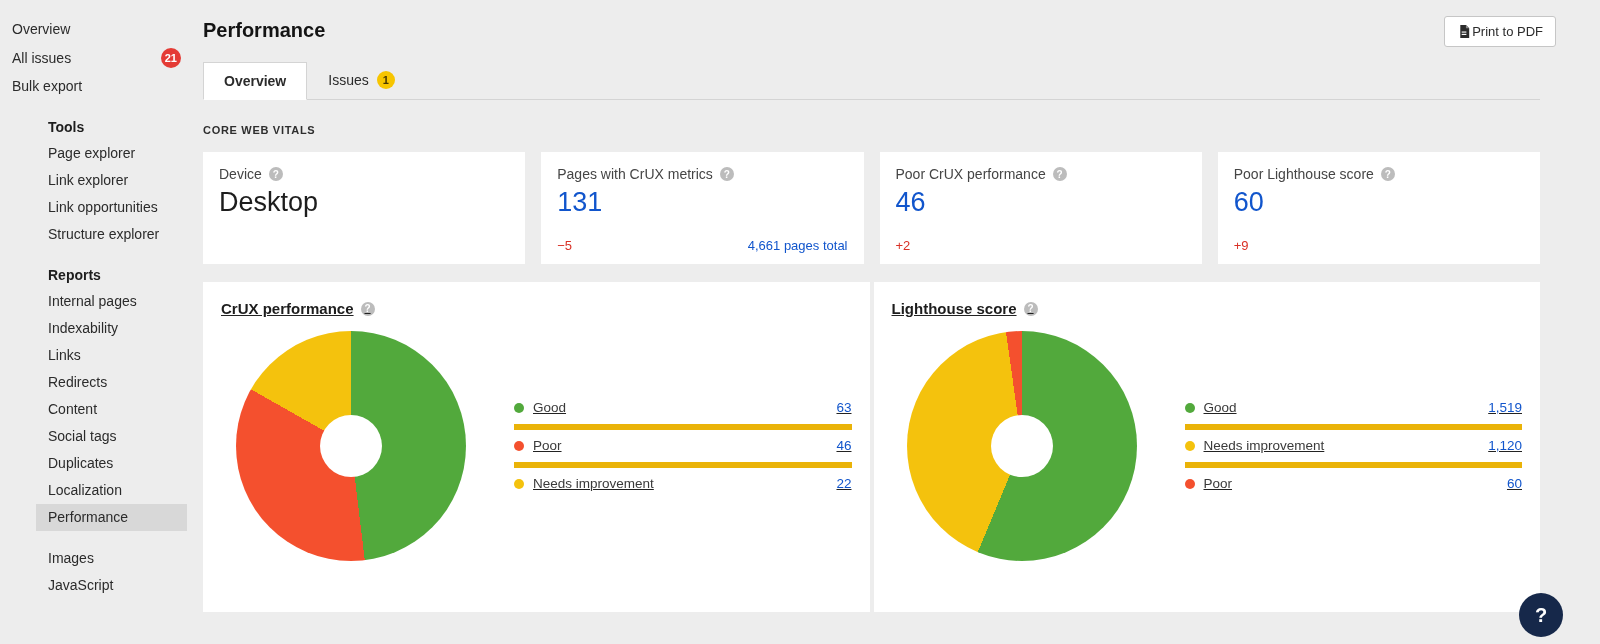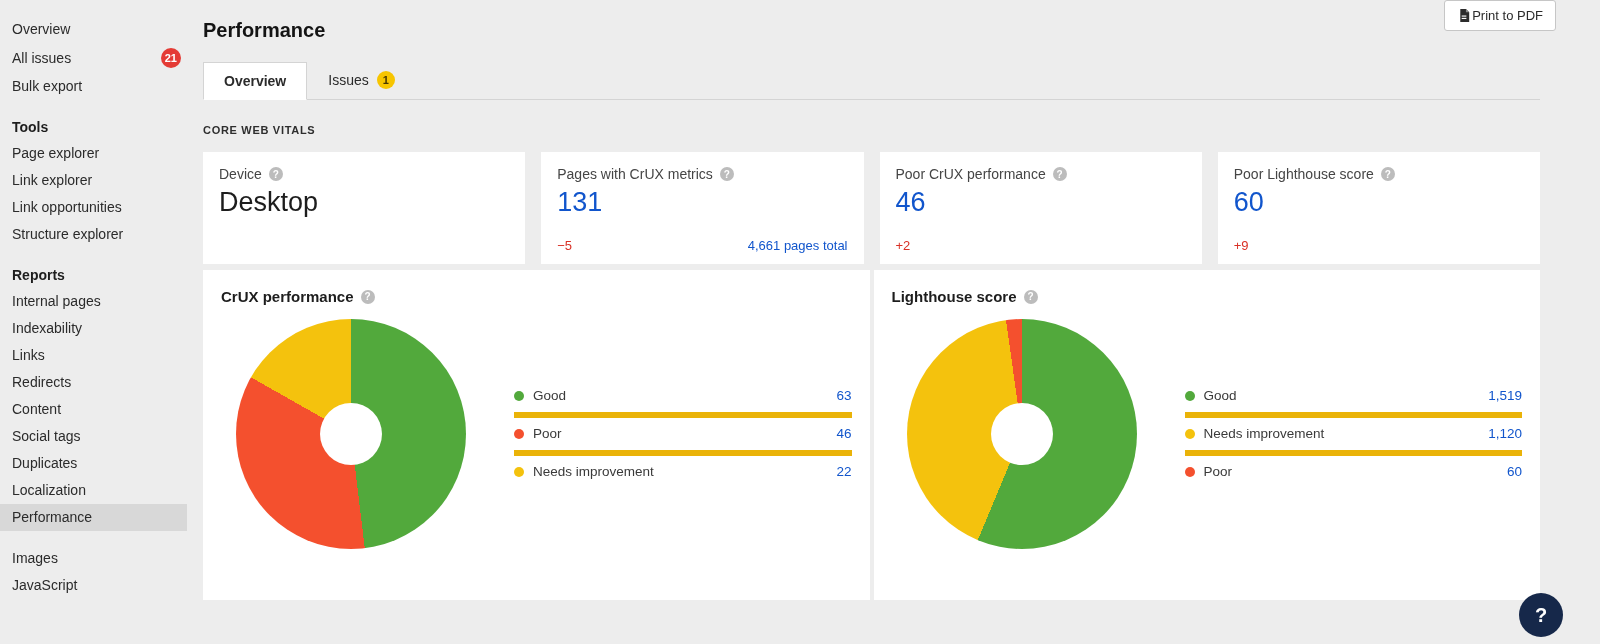--- a/index.html
+++ b/index.html
@@ -8,34 +8,34 @@
     font-family:"Liberation Sans", sans-serif;
     background:#ededed;
     color:#222;
     overflow:hidden;
     position:relative;
   }
   .app { display:flex; height:100%; }
 
   
   .sidebar { width:187px; flex-shrink:0; padding-top:16px; }
-  .side-group + .side-group { margin-top:14px; }
+  .side-group + .side-group { margin-top:14px;padding-left:36px; }
   .side-header { font-size:14px; font-weight:bold; color:#1d1d1d; padding:5px 12px; }
   .side-item { display:flex; align-items:center; font-size:14px; color:#2b2b2b;
                padding:5px 6px 5px 12px; cursor:pointer; line-height:17px; }
   .side-item.selected { background:#d8d8d8; }
   .side-badge { margin-left:auto; background:#e43b35; color:#fff; font-size:11px; font-weight:bold;
                 min-width:20px; height:20px; border-radius:10px; display:flex; align-items:center;
                 justify-content:center; padding:4px 4px; }
 
   
   .main { flex:1; padding:0 60px 0 16px; position:relative; }
   .page-header { margin-top:14px; height:32px; display:flex; align-items:center; }
   .page-title { font-size:20px; font-weight:bold; color:#141414; }
-  .print-btn { position:absolute; right:44px; top:0; display:flex; align-items:center; gap:0;
+  .print-btn { position:absolute; right:44px; top:16px; display:flex; align-items:center; gap:0;
                background:#fff; border:1px solid #c6c6c6; border-radius:3px; padding:7px 12px;
                font-size:13px; color:#2b2b2b; cursor:pointer; font-family:inherit;margin-left:39px; }
   .print-btn svg { display:block; }
 
   
   .tabbar { margin-top:16px; border-bottom:1px solid #d4d4d4; display:flex; align-items:flex-end; height:38px; }
   .tab { display:flex; align-items:center; gap:8px; padding:10px 20px; font-size:14px; color:#2b2b2b;
          cursor:pointer; margin-bottom:-1px; border:1px solid transparent; }
   .tab.active { background:#fff; border:1px solid #d4d4d4; border-bottom:1px solid #fff; font-weight:bold; }
   .tab-badge { background:#f7c500; color:#463700; width:18px; height:18px; border-radius:50%;
@@ -51,21 +51,21 @@
   .stat-row { display:flex; gap:16px; margin-top:16px; }
   .stat-card { background:#fff; flex:1; height:112px; padding:14px 16px; position:relative; }
   .stat-title { font-size:14px; color:#454545; display:flex; align-items:center; gap:7px; }
   .stat-value { font-size:27px; margin-top:5px; color:#1d1d1d; }
   .stat-value.blue { color:#1155cc; }
   .stat-foot { position:absolute; left:16px; right:16px; bottom:11px; display:flex; align-items:center; font-size:13px; }
   .delta { color:#d93025; }
   .foot-link { color:#1155cc; margin-left:auto; cursor:pointer; }
 
   
-  .chart-row { display:flex; gap:4px; margin-top:6px; }
+  .chart-row { display:flex; gap:4px; margin-top:18px;text-decoration:underline; }
   .chart-card { background:#fff; flex:1; height:330px; padding:18px; }
   .chart-title { font-size:15px; font-weight:bold; color:#1d1d1d; display:flex; align-items:center; gap:7px; }
   .chart-body { display:flex; align-items:center; margin-top:14px; }
   .donut { width:230px; height:230px; border-radius:50%; margin-left:15px; position:relative; flex-shrink:0; }
   .donut::after { content:""; position:absolute; inset:0; margin:auto; width:62px; height:62px;
                   background:#fff; border-radius:50%; }
   .legend { flex:1; margin-left:48px; }
   .legend-row { display:flex; align-items:center; padding:8px 0 9px 0; border-bottom:6px solid #eab308;
                 font-size:13.5px; color:#3a3a3a; cursor:pointer; }
   .legend-row:last-child { border-bottom:none; }

